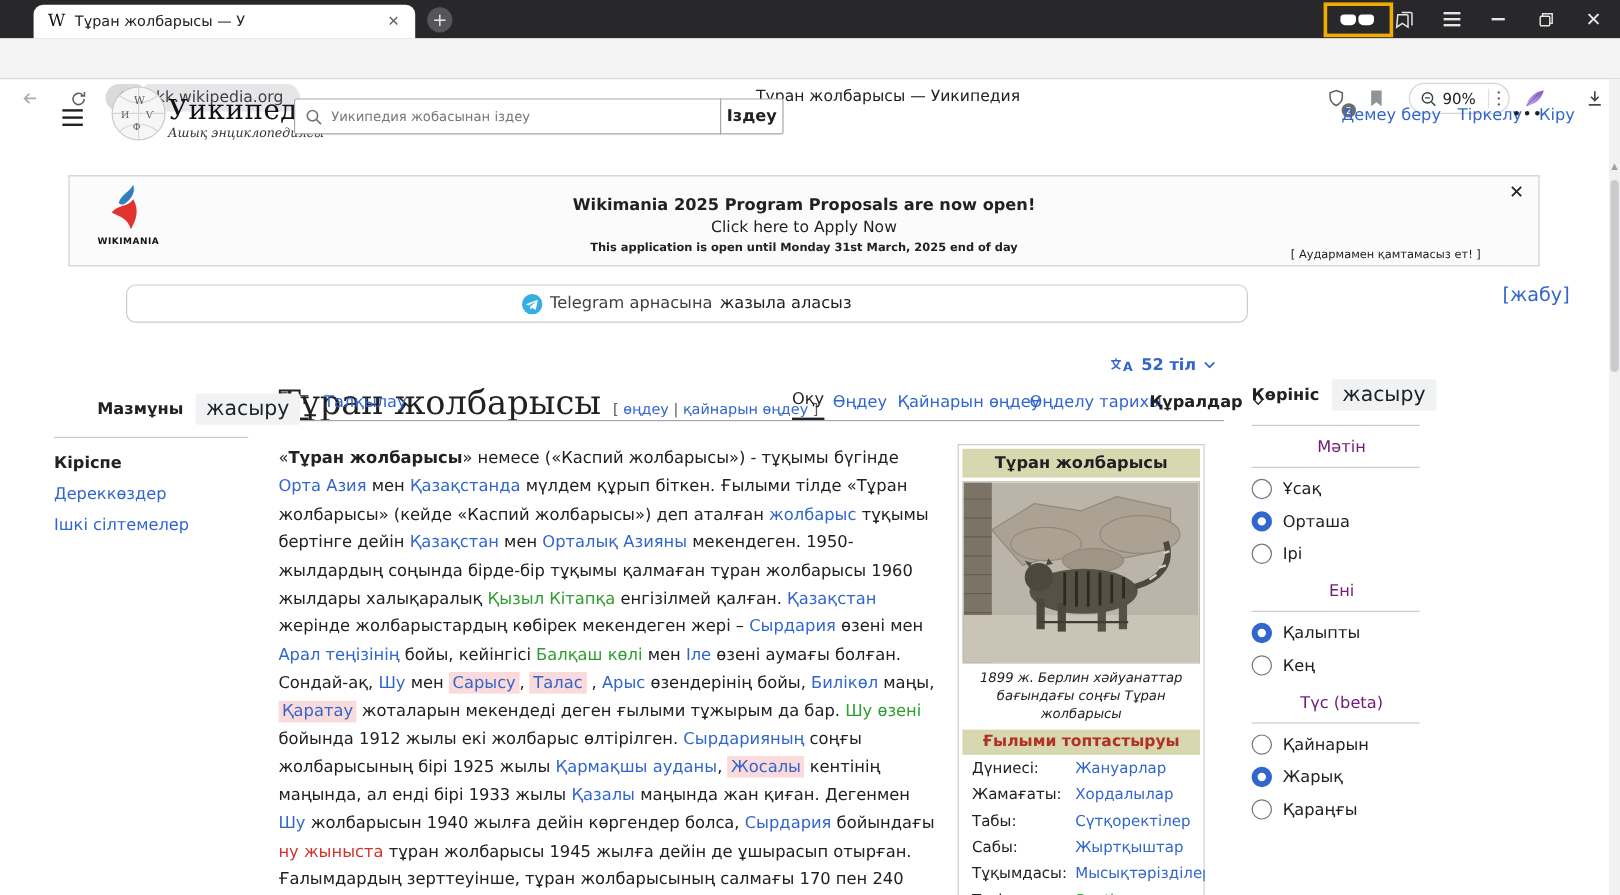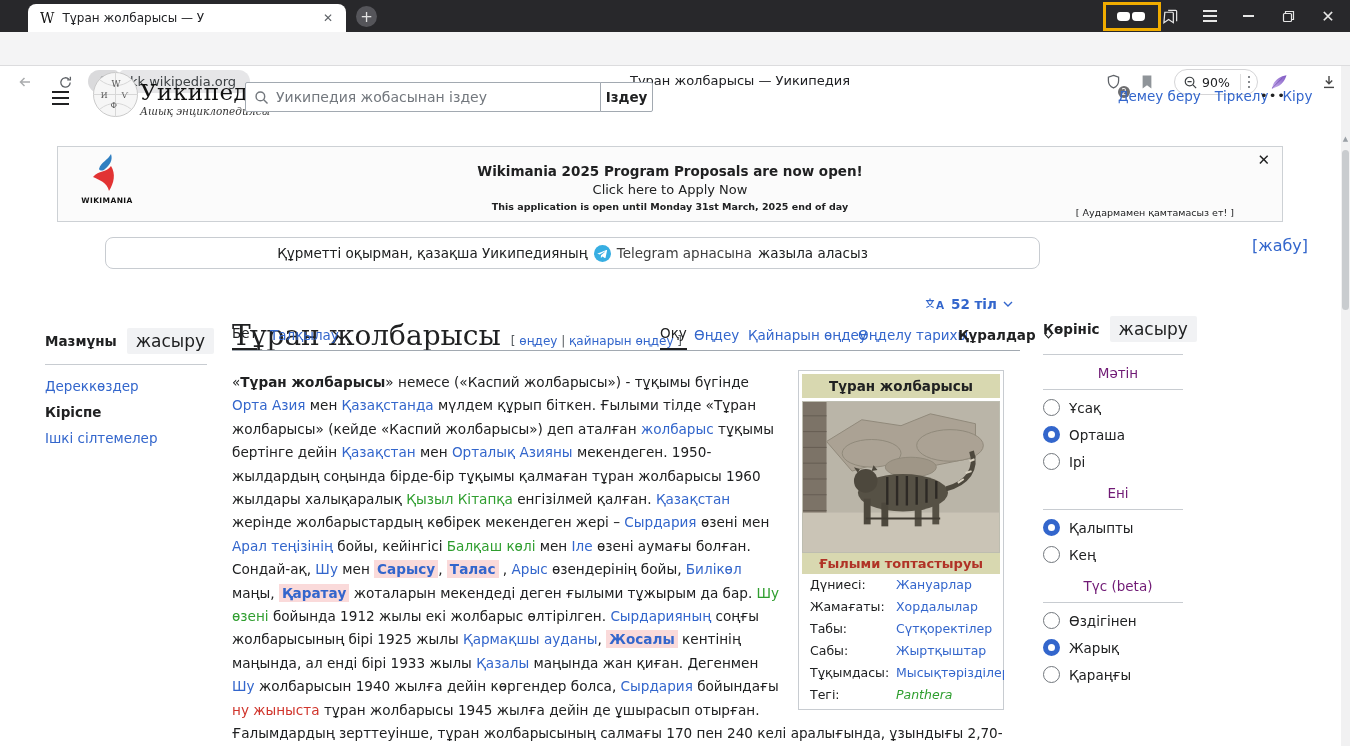--- a/index.html
+++ b/index.html
@@ -40,21 +40,21 @@
   .scroll-arrow { position:absolute; right:0; top:67px; width:9px; height:12px; color:#9aa0a6; font-size:7px; text-align:center; line-height:12px; }
 
   
   .wh-burger { position:absolute; left:48px; top:87px; display:flex; flex-direction:column; gap:4px; padding:4px; }
   .wh-burger i { width:17px; height:2px; background:#202122; display:block; }
   .wh-logo { position:absolute; left:92px; top:71px; }
   .wh-titleblock { position:absolute; left:140px; top:79px; font-family:"DejaVu Serif","Liberation Serif",serif; }
   .wh-title { font-size:23px; color:#111; letter-spacing:.5px; }
   .wh-tagline { font-size:10.5px; font-style:italic; color:#333; margin-top:0px; }
   .wh-search { position:absolute; left:245px; top:82px; width:356px; height:30px; border:1px solid #a2a9b1; border-radius:2px 0 0 2px; background:#fff; display:flex; align-items:center; padding:0 8px; gap:7px; }
-  .wh-search-ph { font-size:14px; color:#72777d; }
+  .wh-search-ph { font-size:11px; color:#72777d; }
   .wh-search-btn { position:absolute; left:600px; top:82px; width:53px; height:30px; border:1px solid #a2a9b1; border-radius:0 2px 2px 0; background:#fff; font-size:13.5px; font-weight:bold; color:#202122; display:flex; align-items:center; justify-content:center; }
   .wh-links { position:absolute; left:1118px; top:88px; display:flex; gap:14px; font-size:13.5px; }
   .wh-links a { color:#3366cc; text-decoration:none; white-space:nowrap; }
   .wh-dots { position:absolute; left:1260px; top:88px; font-size:13px; color:#202122; letter-spacing:1px; }
 
   
   .banner { position:absolute; left:57px; top:146px; width:1226px; height:76px; background:#fbfbfb; border:1px solid #cdd1d5; }
   .banner-logo { position:absolute; left:14px; top:6px; width:70px; text-align:center; }
   .banner-logo-text { font-size:7.5px; font-weight:bold; color:#111; letter-spacing:.4px; margin-top:1px; }
   .banner-title { position:absolute; left:0; right:0; top:16px; text-align:center; font-size:13.5px; font-weight:bold; color:#202122; }
@@ -75,21 +75,21 @@
   .a-editlinks a { color:#3366cc; text-decoration:none; }
   .lang-btn { position:absolute; left:925px; top:296px; display:flex; align-items:center; gap:6px; color:#36c; font-size:13.5px; font-weight:bold; }
 
   .article-tabs { position:absolute; left:232px; top:324px; width:788px; height:27px; border-bottom:1px solid #a2a9b1; font-size:13.5px; }
   .atab { position:absolute; bottom:0; padding-bottom:7px; white-space:nowrap; color:#3366cc; }
   .atab.active { color:#202122; border-bottom:2px solid #202122; }
   .atab.plain { color:#202122;font-weight:bold; }
 
   
   .toc { position:absolute; left:45px; top:328px; width:162px; font-size:13.5px; }
-  .toc-head { display:flex; align-items:center; gap:10px; }
+  .toc-head { display:flex; align-items:center; gap:10px;margin-left:36px; }
   .toc-title { font-weight:bold; color:#202122; }
   .pill-btn { background:#f1f2f4; border-radius:2px; padding:3px 9px; font-size:17px; color:#202122; }
   .toc-divider { height:1px; background:#c8ccd1; margin:10px 0 8px; }
   .toc-item { padding:5px 0; color:#3366cc; }
   .toc-item.active { color:#202122; font-weight:bold; }
 
   
   .main { position:absolute; left:232px; top:360px; width:772px; height:386px; overflow:hidden; }
   .infobox { float:right; width:206px; margin:10px 0 8px 16px; border:1px solid #c8ccd1; background:#fff; padding:3px; font-size:12.5px; }
   .infobox-title { background:#d8d8b0; text-align:center; font-weight:bold; font-size:13.5px; color:#202122; padding:4px 2px; }
@@ -99,21 +99,21 @@
   .tax-row { display:flex; padding:3px 4px 3px 8px; line-height:16px; }
   .tax-label { width:86px; color:#202122; flex-shrink:0; }
   .tax-value { color:#3366cc; }
   .tax-value.taxon { color:#2f9e2f; font-style:italic; }
   .para { font-size:13.6px; line-height:23.4px; color:#202122; text-align:left; padding-top:11px; }
   .seg-plain { color:#202122; }
   .seg-bold { font-weight:bold; color:#202122; }
   .seg-link { color:#3366cc; }
   .seg-green { color:#2f9e2f; }
   .seg-red { color:#d0352c; }
-  .seg-pink { color:#3366cc; background:#fadada; padding:1px 3px;font-weight:bold; }
+  .seg-pink { color:#3366cc; background:#fadada; padding:1px 3px; }
 
   
   .appearance { position:absolute; left:1043px; top:316px; width:140px; font-size:13.5px;text-align:center; }
   .ap-head { display:flex; align-items:center; gap:10px; margin-bottom:12px; }
   .ap-title { font-weight:bold; color:#202122; }
   .ap-label { color:#701a75; margin-top:10px;margin-left:10px; }
   .ap-divider { height:1px; background:#c8ccd1; margin:8px 0 4px; }
   .radio-row { display:flex; align-items:center; gap:9px; padding:5px 0; }
   .radio { width:17px; height:17px; border-radius:50%; border:1.4px solid #72777d; background:#fff; flex-shrink:0; }
   .radio.sel { border:5.5px solid #36c; }
@@ -283,21 +283,20 @@
     <div class="banner-logo-text">WIKIMANIA</div>
   </div>
   <div class="banner-title">Wikimania 2025 Program Proposals are now open!</div>
   <div class="banner-sub">Click here to Apply Now</div>
   <div class="banner-note">This application is open until Monday 31st March, 2025 end of day</div>
   <div class="banner-translate">[ Аудармамен қамтамасыз ет! ]</div>
   <div class="banner-close">✕</div>
 </div>
 
 <div class="tg-banner">
-  <span>Құрметті оқырман, қазақша Уикипедияның</span>
   <svg width="17" height="17" viewBox="0 0 20 20">
     <circle cx="10" cy="10" r="10" fill="#37aee2"></circle>
     <path d="M4.4 9.9l10.2-3.9c.5-.2.9.1.7.8l-1.7 8.1c-.1.5-.5.7-1 .4l-2.6-1.9-1.3 1.2c-.2.2-.4.3-.7.3l.2-2.7 4.9-4.4c.2-.2-.1-.3-.3-.1L6.7 11.2l-2.5-.8c-.5-.2-.5-.5.2-.5z" fill="#fff"></path>
   </svg>
   <span class="tg-link">Telegram арнасына</span>
   <span>жазыла аласыз</span>
 </div>
 <div class="close-note">[жабу]</div>
 
 <div class="a-title-row">
@@ -338,22 +337,22 @@
   </span>
 </div>
 
 <div class="toc">
   <div class="toc-head">
     <span class="toc-title">Мазмұны</span>
     <span class="pill-btn">жасыру</span>
   </div>
   <div class="toc-divider"></div>
   <div>
+      <div class="toc-item active">Кіріспе</div>
       <div class="toc-item">Дереккөздер</div>
-      <div class="toc-item active">Кіріспе</div>
       <div class="toc-item">Ішкі сілтемелер</div>
     </div>
 </div>
 
 <div class="main">
   <div class="infobox">
     <div class="infobox-title">Тұран жолбарысы</div>
     <svg class="infobox-img" viewBox="0 0 200 152" preserveAspectRatio="none">
       <rect width="200" height="152" fill="#b7b2a6"></rect>
       <rect x="0" y="0" width="24" height="152" fill="#70675c"></rect>
@@ -379,20 +378,21 @@
         <g stroke="#161310" stroke-width="2.4">
           <path d="M86 76v28M96 75v30M106 75v30M116 76v28M126 78v24M136 80v18"></path>
         </g>
         <g stroke="#d9d2c2" stroke-width="2">
             <path d="M158 82l6-4M166 72l6-2M170 60l5-2"></path>
           </g>
         <path d="M64 118 H140" stroke="#2e2a22" stroke-width="2"></path>
       </g>
       <rect width="200" height="152" fill="#d8cfc0" opacity="0.12"></rect>
     </svg>
+    <div class="infobox-caption">1899 ж. Берлин хәйуанаттар бағындағы соңғы Тұран жолбарысы</div>
     <div class="infobox-section">Ғылыми топтастыруы</div>
     <div>
         <div class="tax-row">
           <span class="tax-label">Дүниесі:</span>
           <span class="tax-value link">Жануарлар</span>
         </div>
         <div class="tax-row">
           <span class="tax-label">Жамағаты:</span>
           <span class="tax-value link">Хордалылар</span>
         </div>
@@ -450,21 +450,21 @@
         <div class="radio-row">
           <span class="radio"></span>
           <span class="radio-label">Кең</span>
         </div>
       </div>
       <div class="ap-section">
         <div class="ap-label">Түс (beta)</div>
         <div class="ap-divider"></div>
         <div class="radio-row">
           <span class="radio"></span>
-          <span class="radio-label">Өздігінен</span>
+          <span class="radio-label">Қайнарын</span>
         </div>
         <div class="radio-row">
           <span class="radio sel"></span>
           <span class="radio-label">Жарық</span>
         </div>
         <div class="radio-row">
           <span class="radio"></span>
           <span class="radio-label">Қараңғы</span>
         </div>
       </div>

